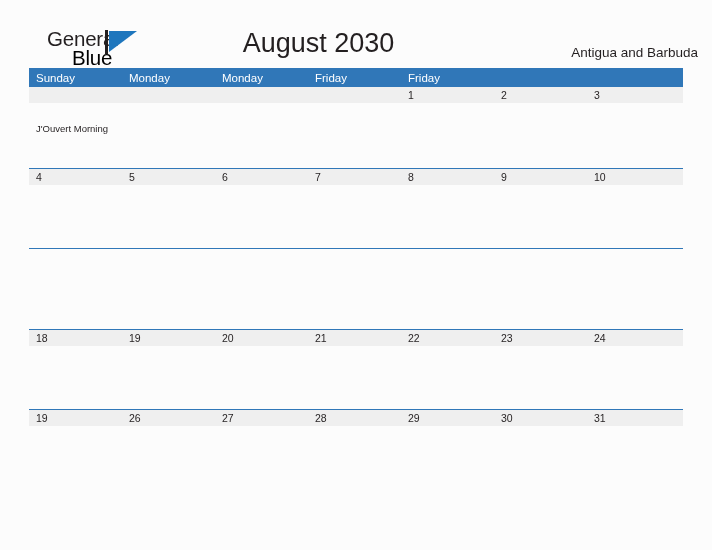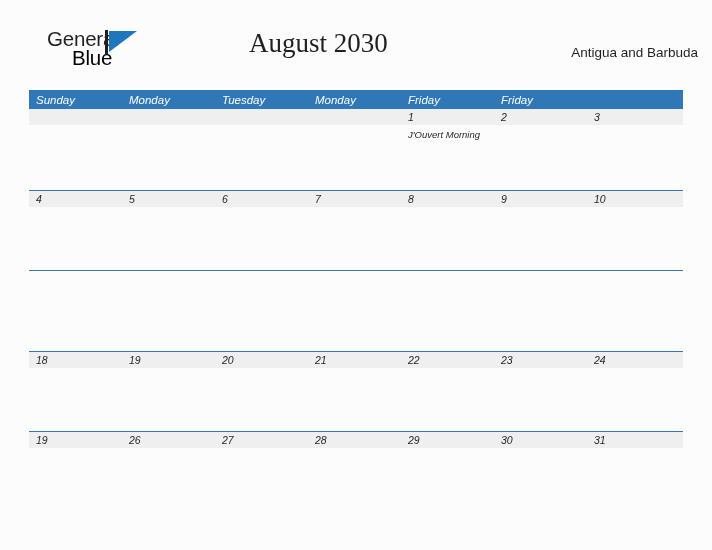--- a/index.html
+++ b/index.html
@@ -86,40 +86,39 @@
   .month-title {
     position: absolute;
     left: 0;
     top: 28px;
     width: 605px;
     text-align: center;
     font-size: 27px;
     font-weight: normal;
     color: #231f20;
     letter-spacing: 0px;
-    font-family: Liberation Serif, serif;
+    font-family: Liberation Sans, sans-serif;
   }
 
   .country-label {
     position: absolute;
     right: 30px;
     top: 45px;
     font-size: 13.5px;
     color: #231f20;
     font-family: "Liberation Sans", sans-serif;
     white-space: nowrap;
   }
 
   
   .calendar {
     position: absolute;
     left: 29px;
-    top: 90px;
-    width: 654px;
-    font-style: italic;
+    top: 68px;
+    width: 654px;
   }
 
   .weekday-row {
     display: flex;
     width: 654px;
     height: 19px;
     background: #3077b8;
   }
   .weekday-cell {
     width: 93px;
@@ -169,20 +168,21 @@
     font-family: "Liberation Sans", sans-serif;
   }
   .date-cell.wide {
     width: 96px;
   }
 
   .event-band {
     display: flex;
     width: 654px;
     height: 64px;
+    flex-direction: column;
   }
   .event-cell {
     width: 93px;
     box-sizing: border-box;
     padding-left: 7px;
     padding-top: 4px;
     font-size: 9.5px;
     line-height: 12px;
     color: #231f20;
     font-family: "Liberation Sans", sans-serif;
@@ -213,21 +213,20 @@
 
     <div class="country-label">Antigua and Barbuda</div>
 
   </div>
 
   <div class="calendar">
 
     <div class="weekday-row">
       <div class="weekday-cell">Sunday</div>
       <div class="weekday-cell">Monday</div>
-      <div class="weekday-cell">Tuesday</div>
       <div class="weekday-cell">Monday</div>
       <div class="weekday-cell">Friday</div>
       <div class="weekday-cell">Friday</div>
     </div>
 
     <div class="week-row first">
       <div class="date-band">
         <div class="date-cell"></div>
         <div class="date-cell"></div>
         <div class="date-cell"></div>

